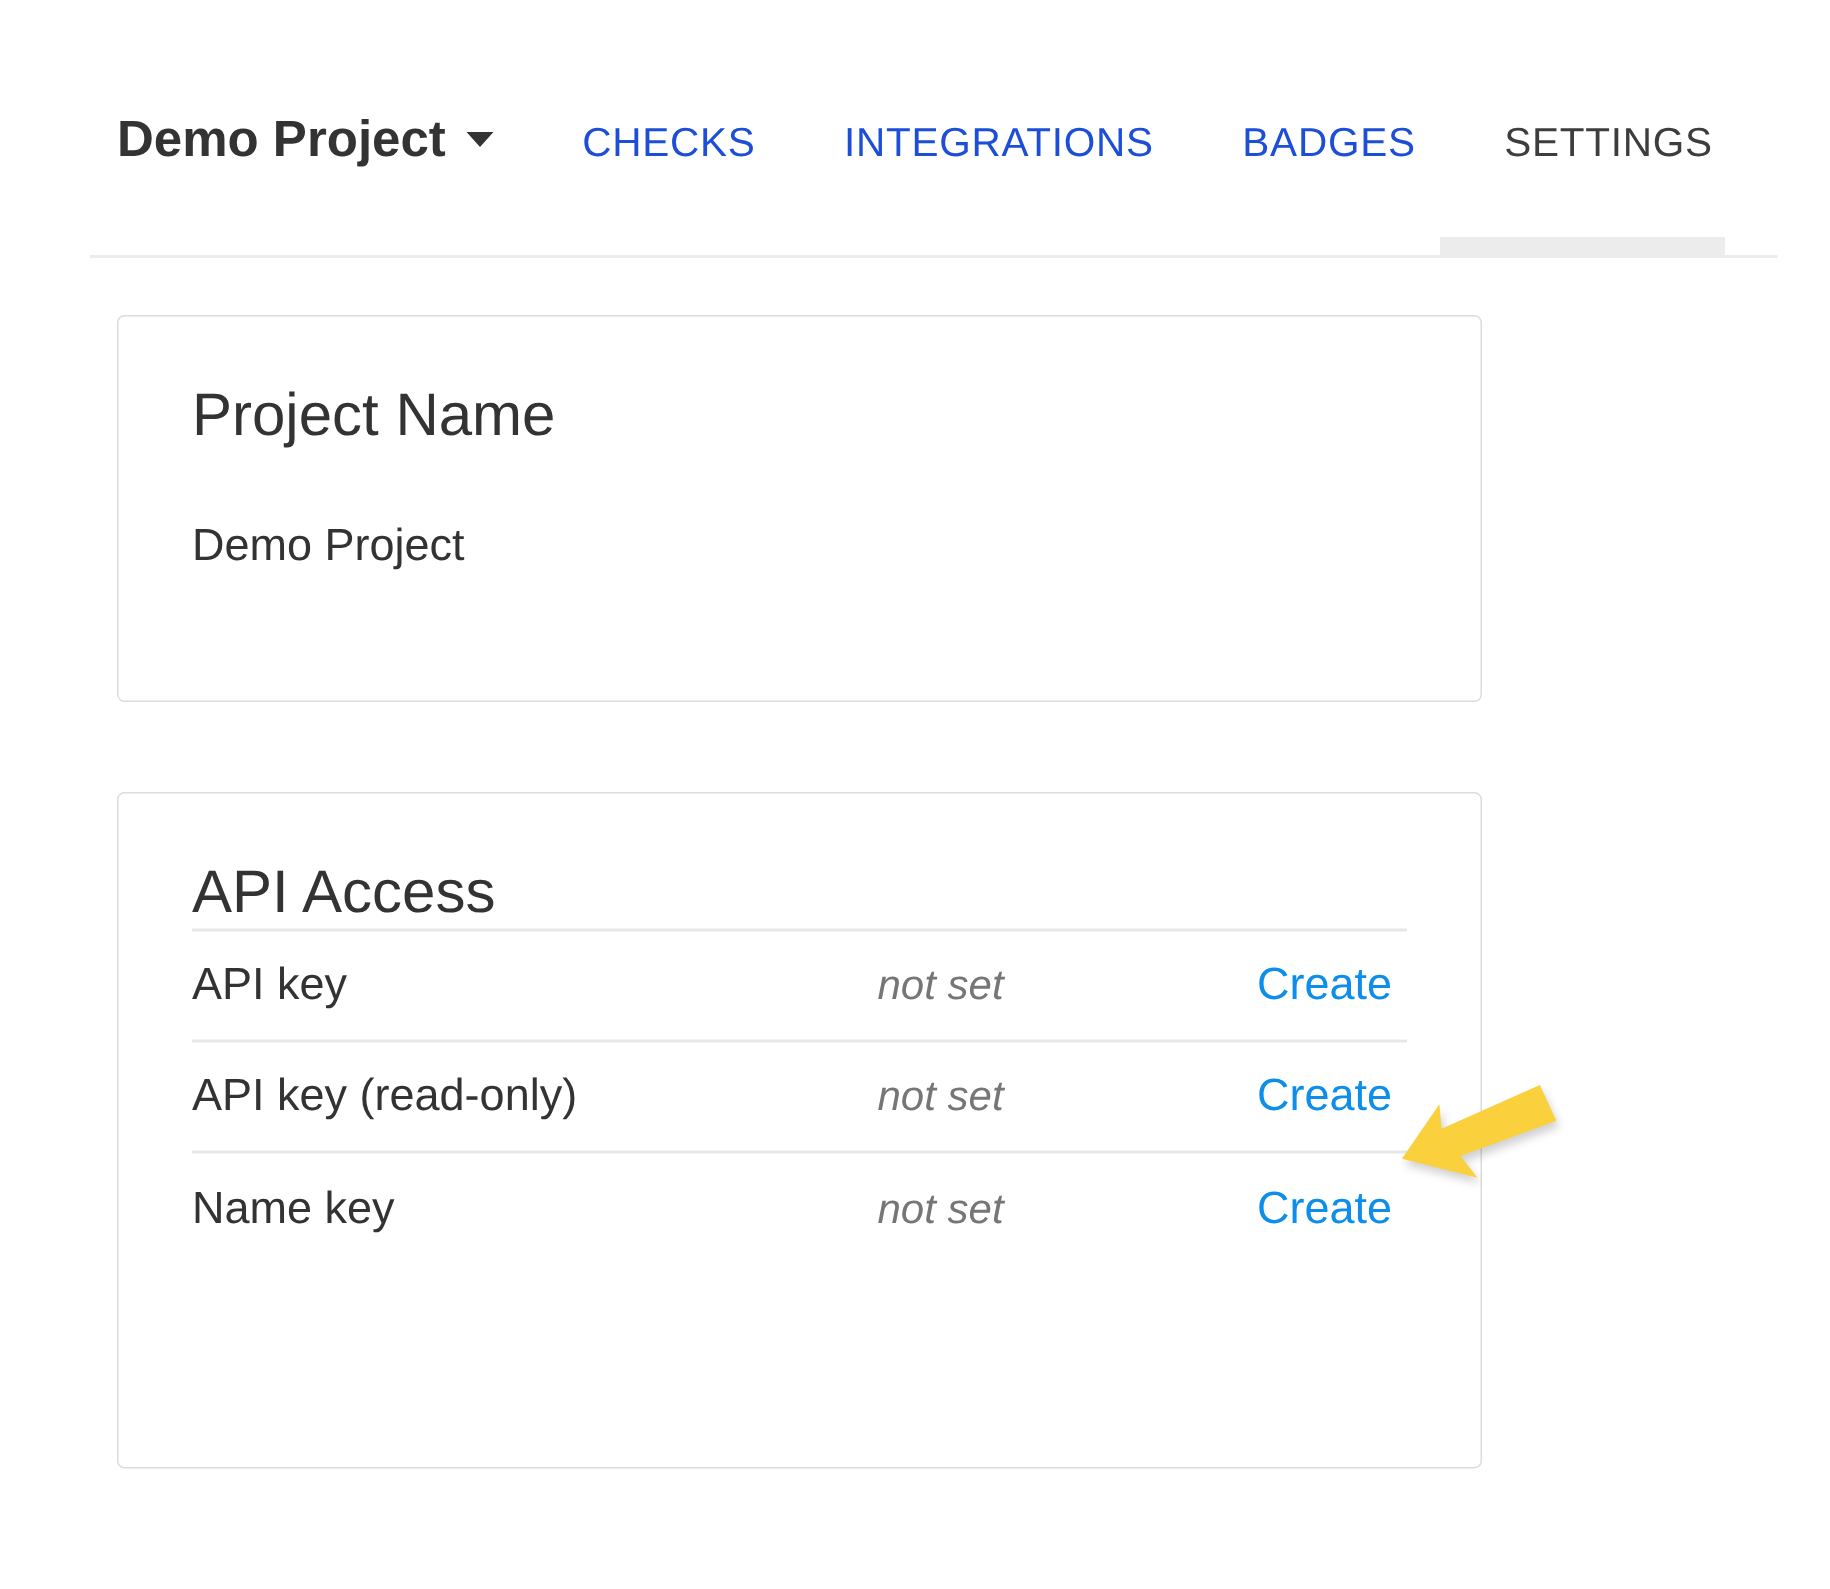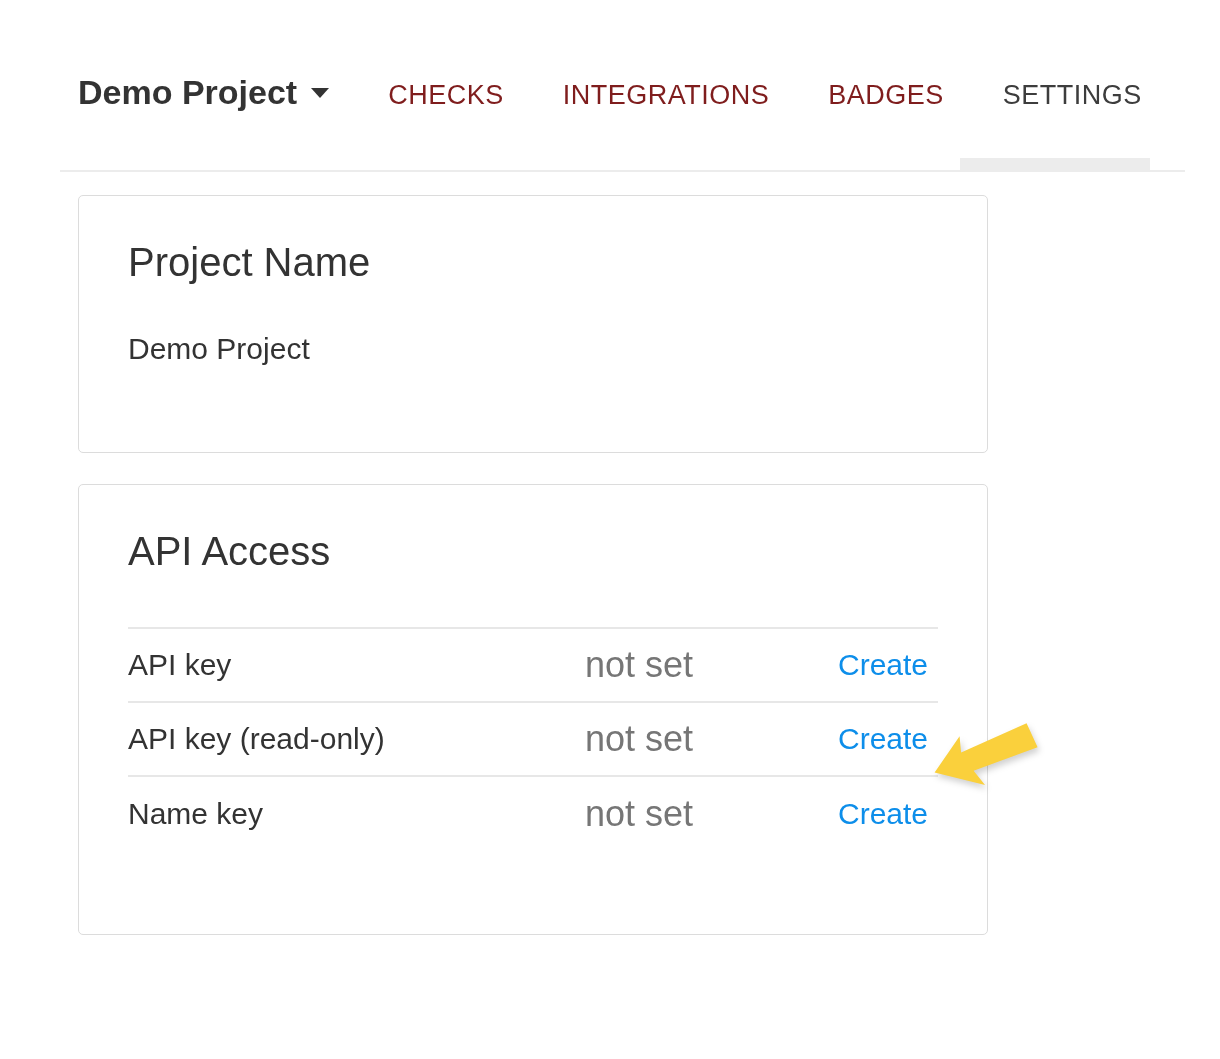--- a/index.html
+++ b/index.html
@@ -38,21 +38,21 @@
     margin-left: 14px;
     position: relative;
     top: -6px;
     border-left: 9px solid transparent;
     border-right: 9px solid transparent;
     border-top: 10px solid #333333;
   }
   .tab {
     font-size: 27px;
     letter-spacing: 0.5px;
-    color: #7f1d1d;
+    color: #1d4ed8;
     text-decoration: none;
     cursor: pointer;
   }
   .tab-active { color: #3d3d3d; margin-top: 16px; }
 
   .tab-indicator {
     position: absolute;
     left: 960px;
     top: 158px;
     width: 190px;
@@ -71,22 +71,22 @@
   
   .card {
     position: absolute;
     left: 78px;
     width: 910px;
     background: #ffffff;
     border: 1px solid #dcdcdc;
     border-radius: 5px;
     padding: 0 49px;
   }
-  .card-project-name { top: 195px; height: 258px; }
-  .card-api-access  { top: 484px; height: 451px; }
+  .card-project-name { top: 210px; height: 258px; }
+  .card-api-access  { top: 528px; height: 451px; }
 
   .card h2 {
     font-size: 40px;
     font-weight: 400;
     color: #333333;
     margin-top: 42px;
     line-height: 1.2;
   }
 
   
@@ -110,33 +110,32 @@
     border: 1px solid #cccccc;
     border-radius: 5px;
     height: 64px;
     padding: 0 31px;
     cursor: pointer;
     box-shadow: 0 4px 3px -2px rgba(0,0,0,0.12);
   }
 
   
   .api-table {
-    margin-top: 52px;
     border-top: 2px solid #e7e7e7;
   }
   .api-row {
     display: grid;
     grid-template-columns: 457px 253px 1fr;
     align-items: center;
     height: 74px;
     border-bottom: 2px solid #e7e7e7;
   }
   .api-row:last-child { border-bottom: none; }
   .api-label { font-size: 30px; color: #333333; }
-  .api-value { font-size: 36px; color: #767676; }
+  .api-value { font-size: 28px; font-style: italic; color: #767676; }
   .api-action {
     font-size: 30px;
     color: #0d8eea;
     text-decoration: none;
     text-align: right;
     padding-right: 15px;
     cursor: pointer;
   }
 
   

